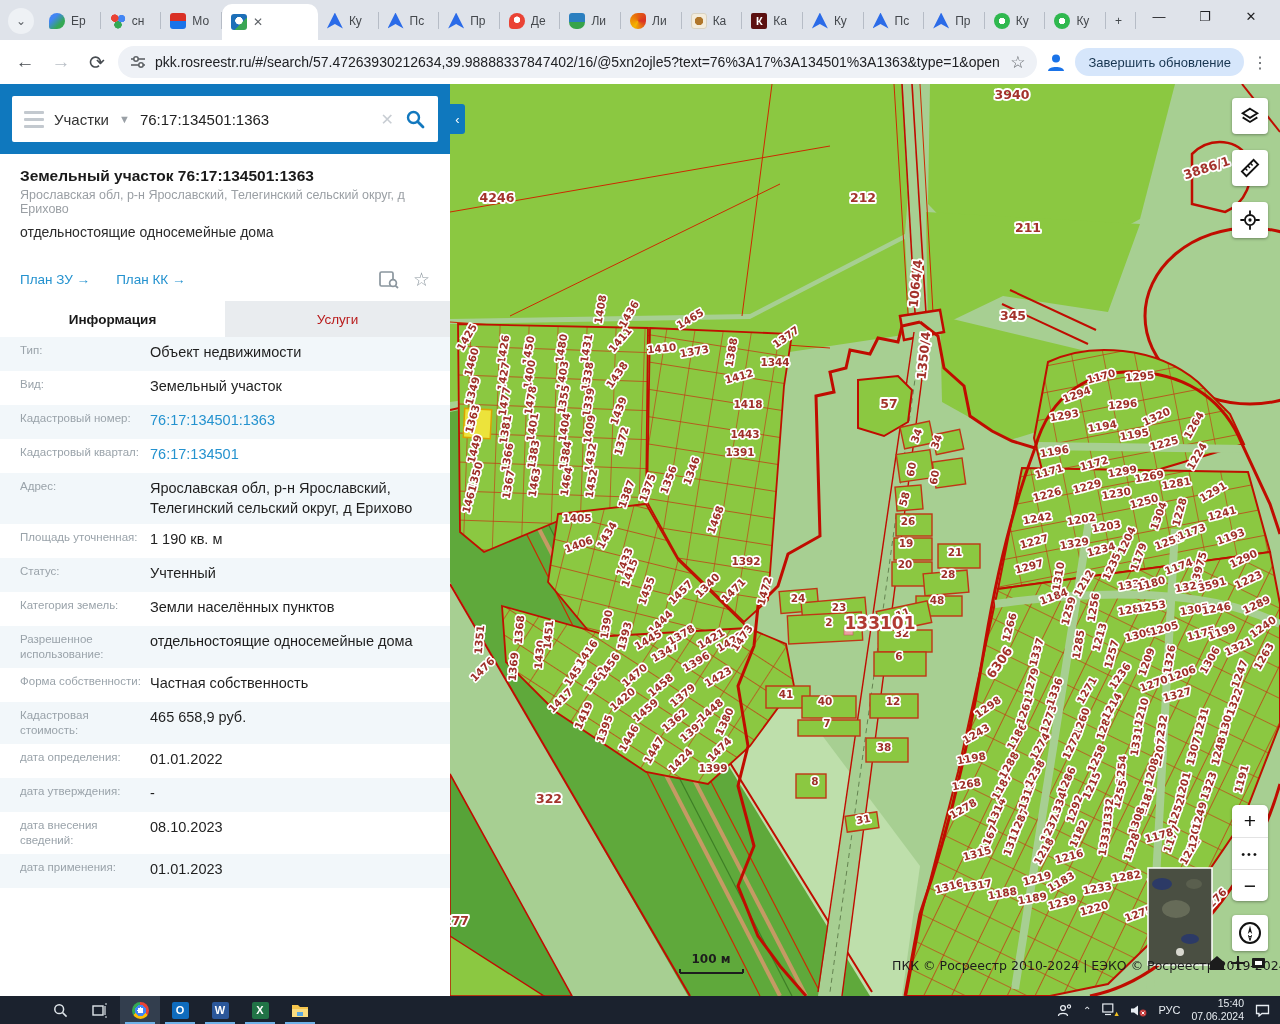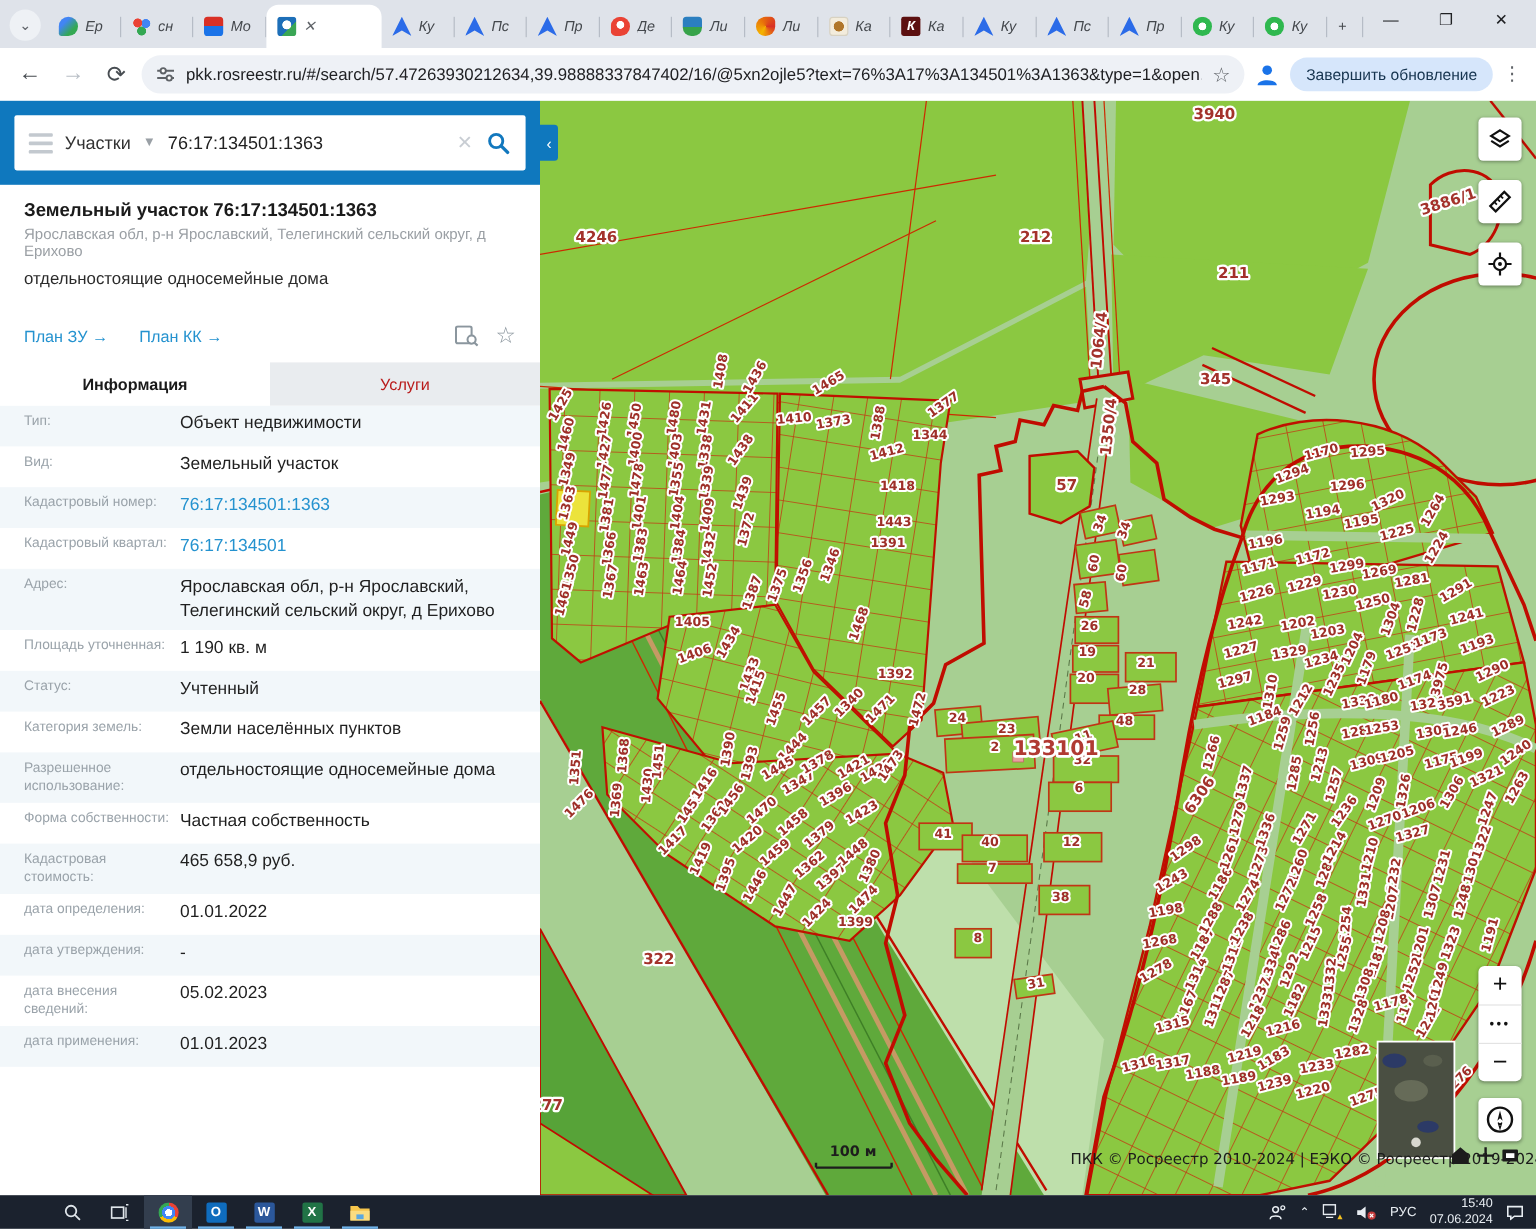--- a/index.html
+++ b/index.html
@@ -1,21 +1,21 @@
 <!DOCTYPE html>
 <html><head>
 <meta charset="utf-8">
 <style>
   * { margin:0; padding:0; box-sizing:border-box; }
   html,body { width:1280px; height:1024px; overflow:hidden; font-family:"Liberation Sans",sans-serif; background:#fff; }
 
   
   .tabstrip { height:40px; background:#dfe3ea; display:flex; align-items:flex-end; padding:0 6px; }
   .tab-chevron { width:26px; height:26px; margin:0 6px 6px 2px; border-radius:50%; background:#eef1f5; color:#5f6368; font-size:12px; display:flex; align-items:center; justify-content:center; flex:none; }
-  .tabs { display:flex; align-items:center; flex:1; min-width:0;font-style:italic; }
+  .tabs { display:flex; align-items:flex-start; flex:1; min-width:0; }
   .tab { height:33px; display:flex; align-items:center; gap:6px; padding:0 9px; font-size:12px; color:#44484d; flex:0 1 63px; min-width:0; position:relative; }
   .tab:not(.active)::after { content:""; position:absolute; right:0; top:8px; bottom:8px; width:1px; background:#b6bcc6; }
   .tab.active { background:#fff; border-radius:10px 10px 0 0; flex:0 0 96px; height:36px; }
   .tab .lbl { overflow:hidden; white-space:nowrap; flex:1; }
   .tab .close { font-size:12px; color:#5f6368; flex:none; }
   .fav { width:16px; height:16px; border-radius:3px; flex:none; }
   .fav-gmaps { background:linear-gradient(135deg,#4285f4 30%,#34a853 70%); border-radius:50% 50% 50% 2px; }
   .fav-dots  { background:radial-gradient(circle at 30% 32%,#ea4335 0 3.5px,transparent 4px),radial-gradient(circle at 72% 35%,#4285f4 0 3.5px,transparent 4px),radial-gradient(circle at 50% 74%,#34a853 0 3.5px,transparent 4px); }
   .fav-mos   { background:linear-gradient(180deg,#d93025 50%,#1a73e8 50%); }
   .fav-pkk   { background:radial-gradient(circle at 50% 42%,#fff 0 3.5px,transparent 4px),linear-gradient(135deg,#1d6fb8 62%,#3aa655 62%); }
@@ -780,21 +780,21 @@
       <div class="irow">
         <span class="k">дата определения:</span>
         <span class="v">01.01.2022</span>
       </div>
       <div class="irow">
         <span class="k">дата утверждения:</span>
         <span class="v">-</span>
       </div>
       <div class="irow">
         <span class="k">дата внесения сведений:</span>
-        <span class="v">05.02.2023</span>
+        <span class="v">08.10.2023</span>
       </div>
       <div class="irow">
         <span class="k">дата применения:</span>
         <span class="v">01.01.2023</span>
       </div>
     </div>
 </div>
 
 <div class="taskbar">
   <div id="tbapps" style="display:flex;">

